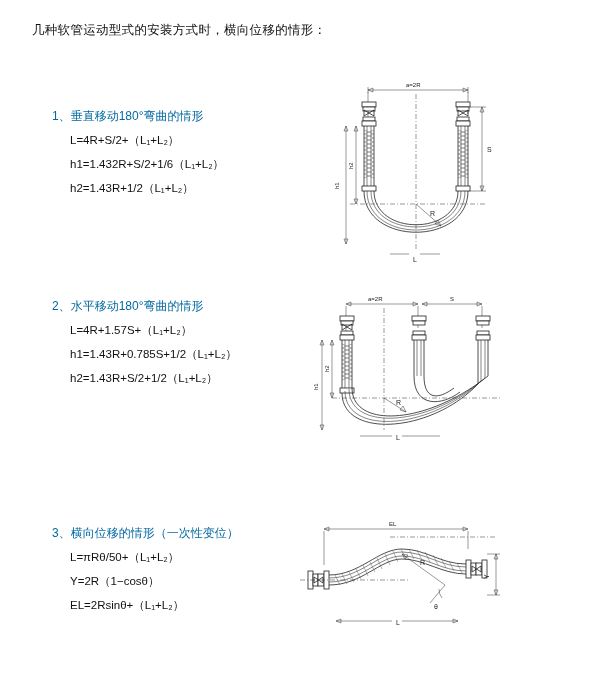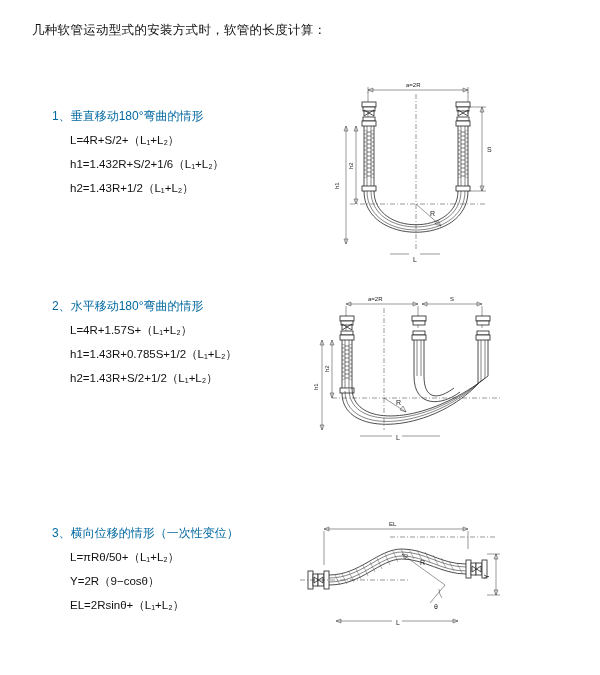--- a/index.html
+++ b/index.html
@@ -71,21 +71,21 @@
   .flg { fill: #ffffff; stroke: #222; stroke-width: 0.8; }
   .lbl { font-family: "Liberation Sans", sans-serif; font-size: 6px; fill: #222; }
   .lbl7 { font-family: "Liberation Sans", sans-serif; font-size: 7px; fill: #222; }
   .braid { stroke: #555; stroke-width: 0.45; fill: none; }
 </style>
 </head>
 <body>
 
 <div class="page">
 
-  <div class="heading">几种软管运动型式的安装方式时，软管的长度计算：</div>
+  <div class="heading">几种软管运动型式的安装方式时，横向位移的情形：</div>
 
   <div class="section sec1">
     <div class="text-col">
       <div class="sec-title">1、垂直移动180°弯曲的情形</div>
       <div class="formula">L=4R+S/2+（L₁+L₂）</div>
       <div class="formula">h1=1.432R+S/2+1/6（L₁+L₂）</div>
       <div class="formula">h2=1.43R+1/2（L₁+L₂）</div>
     </div>
 
     <div class="fig fig1">
@@ -266,21 +266,21 @@
         <text class="lbl7" x="86" y="152">L</text>
         <path class="dim" d="M50 148 L82 148 M92 148 L130 148"></path>
       </svg>
     </div>
   </div>
 
   <div class="section sec3">
     <div class="text-col">
       <div class="sec-title">3、横向位移的情形（一次性变位）</div>
       <div class="formula">L=πRθ/50+（L₁+L₂）</div>
-      <div class="formula">Y=2R（9−cosθ）</div>
+      <div class="formula">Y=2R（1−cosθ）</div>
       <div class="formula">EL=2Rsinθ+（L₁+L₂）</div>
     </div>
 
     <div class="fig fig3">
       <svg width="215" height="130" viewBox="0 0 215 130">
 
         <g>
           <path class="dim" d="M34 22 L178 22"></path>
           <path class="dim" d="M34 22 L39 20 L39 24 Z" fill="#333"></path>
           <path class="dim" d="M178 22 L173 20 L173 24 Z" fill="#333"></path>

